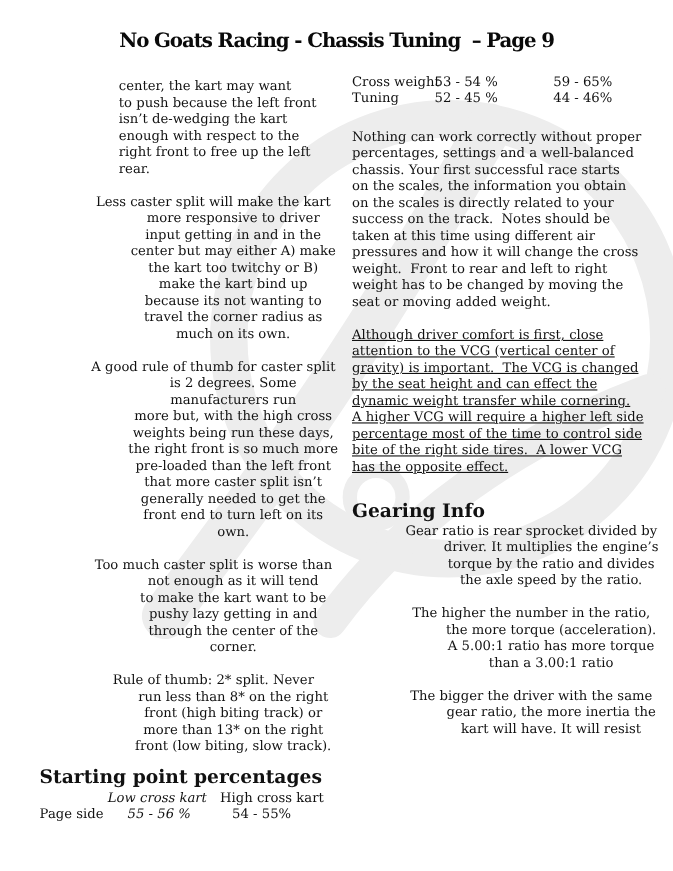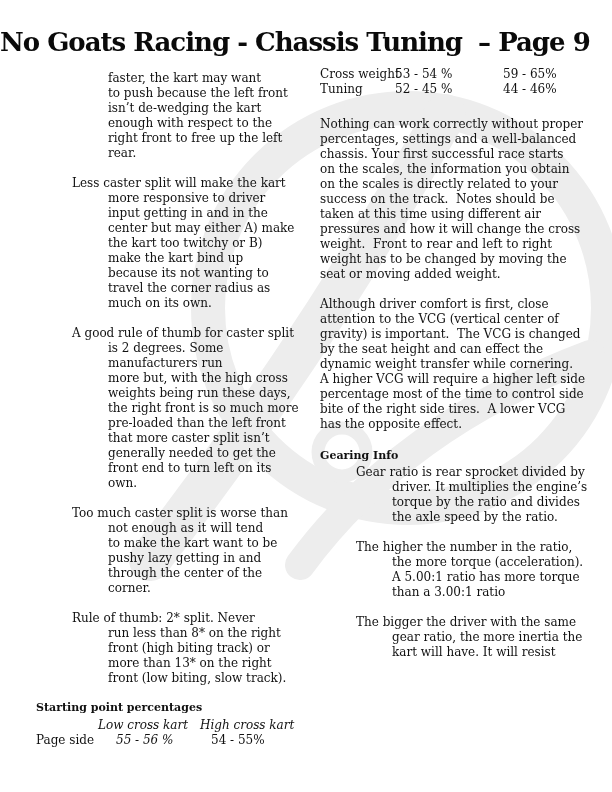--- a/index.html
+++ b/index.html
@@ -8,40 +8,40 @@
     width:612px;height:792px;
     background:#ffffff;
     overflow:hidden;
     font-family:"DejaVu Serif","Liberation Serif",serif;
     color:#111111;
   }
   .watermark{position:absolute;top:0;left:0;z-index:0;}
   .content{position:relative;z-index:1;}
   .title{
     position:absolute;top:27px;left:0;right:0;
-    margin:0;text-align:left;
-    font-size:26px;font-weight:bold;letter-spacing:-1px;
+    margin:0;text-align:center;
+    font-size:18px;font-weight:bold;letter-spacing:-1px;
     white-space:pre;color:#0a0a0a;
   }
   .col{position:absolute;font-size:12px;line-height:15px;}
   .col-left{left:36px;top:71px;width:280px;}
   .col-right{left:320px;top:67px;width:290px;}
   .para{margin:0 0 15px 0;white-space:pre;}
   .cont{padding-left:72px;}
-  .hang{padding-left:72px;text-indent:-36px;}
+  .hang{padding-left:72px;text-indent:-36px;text-align:center;}
   .mb12{margin-bottom:12px;}
-  .mb14{margin-bottom:14px;}
+  .mb14{margin-bottom:24px;text-decoration:underline;}
   .heading{
-    font-size:11px;line-height:19px;font-weight:bold;
+    font-size:17px;line-height:19px;font-weight:bold;
     margin:0 0 1px 0;white-space:pre;
   }
   .heading-gear{margin:0;}
   .trow{position:relative;height:15px;white-space:pre;}
   .trow span{position:absolute;top:0;}
-  .lt-h1{left:62px;font-style:italic;} .lt-h2{left:164px;font-style:italic;}
+  .lt-h1{left:62px;font-style:italic;} .lt-h2{left:164px;}
   .lt-c0{left:0;}   .lt-c1{left:80px;font-style:italic;}  .lt-c2{left:175px;}
   .rt-c0{left:0;}   .rt-c1{left:75px;}  .rt-c2{left:183px;}
   .rtable{margin:0 0 20px 0;}
 </style>
 </head>
 <body>
 
 <div class="page">
 
   <svg class="watermark" width="612" height="792" viewBox="0 0 612 792" aria-hidden="true">
@@ -51,21 +51,21 @@
       <path d="M300,565 C370,470 470,400 590,355" stroke-width="30" stroke-linecap="round"></path>
       <circle cx="342" cy="452" r="24" stroke-width="13"></circle>
     </g>
   </svg>
 
   <div class="content">
 
     <h1 class="title">No Goats Racing - Chassis Tuning  – Page 9</h1>
 
     <div class="col col-left">
-      <p class="para cont">faster, the kart may want
+      <p class="para cont">center, the kart may want
 to push because the left front
 isn’t de-wedging the kart
 enough with respect to the
 right front to free up the left
 rear.</p>
       <p class="para hang">Less caster split will make the kart
 more responsive to driver
 input getting in and in the
 center but may either A) make
 the kart too twitchy or B)

